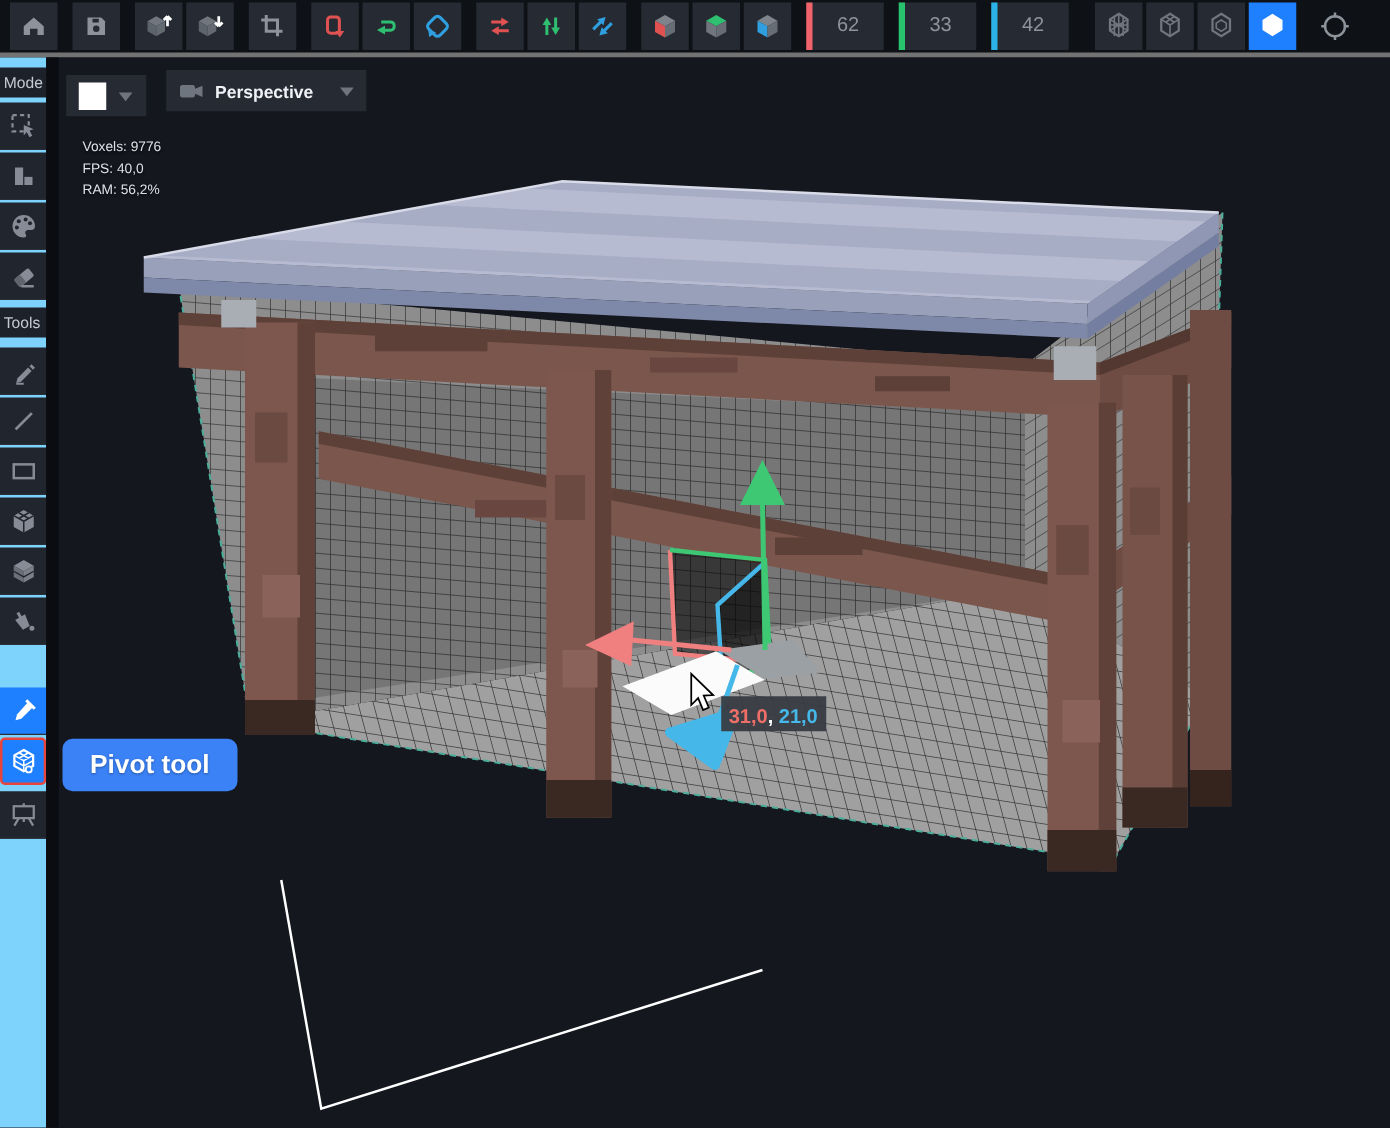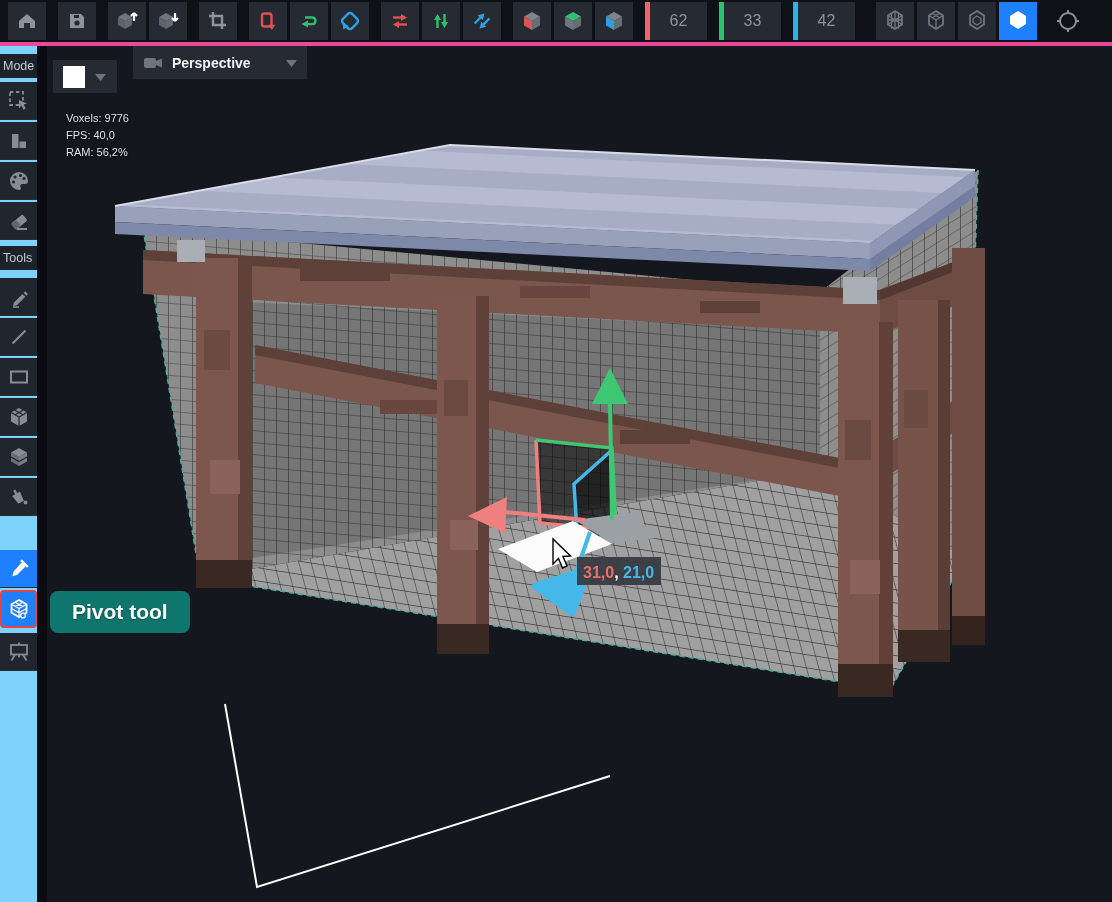--- a/index.html
+++ b/index.html
@@ -1,20 +1,20 @@
 <!DOCTYPE html>
 <html><head>
 <meta charset="utf-8">
 <style>
   html,body{margin:0;padding:0;background:#14171e;width:1112px;height:902px;overflow:hidden;
     font-family:"Liberation Sans",sans-serif;-webkit-font-smoothing:antialiased;}
   *{box-sizing:border-box;}
   
   .toolbar{position:absolute;left:0;top:0;width:1112px;height:46px;background:#0e1116;
-    border-bottom:4px solid #ec4899;display:flex;align-items:flex-start;padding:2px 0 0 8px;}
+    border-bottom:4px solid #737373;display:flex;align-items:flex-start;padding:2px 0 0 8px;}
   .tb-btn{width:38px;height:38px;background:#262b33;display:flex;align-items:center;justify-content:center;
     margin-right:3px;flex:none;}
   .tb-btn.active{background:#1f80ff;}
   .tb-gap{width:9px;flex:none;}
   .dim-btn{width:62px;height:38px;background:#262b33;display:flex;align-items:center;margin-right:3px;flex:none;}
   .dim-strip{width:5px;height:38px;flex:none;}
   .dim-val{flex:1;text-align:center;color:#8d939b;font-size:16px;}
   
   .sidebar{position:absolute;left:0;top:46px;width:37px;height:856px;background:#7dd3fc;}
   .side-label{position:absolute;left:0;width:37px;height:24px;background:#1d212a;color:#c6cad2;
@@ -27,21 +27,21 @@
   .viewport{position:absolute;left:37px;top:46px;width:1075px;height:856px;background:#14171e;}
   .vp-strip{position:absolute;left:0;top:0;width:10px;height:856px;background:#0a0c11;}
   .scene{position:absolute;left:0;top:0;width:1075px;height:856px;}
   .overlay-btn{position:absolute;height:33px;background:#262b33;display:flex;align-items:center;
     padding:0 10px;color:#e8eaee;}
   .swatch{width:22px;height:22px;background:#ffffff;flex:none;}
   .caret{margin-left:10px;flex:none;}
   .persp-label{font-size:14px;font-weight:bold;margin-left:9px;color:#f0f2f5;}
   .stats{position:absolute;left:29px;top:64px;color:#dfe1e6;font-size:11px;line-height:17px;
     text-shadow:0 1px 2px rgba(0,0,0,.7);}
-  .tooltip{position:absolute;left:13px;top:545px;background:#0f766e;color:#ffffff;font-size:21px;
+  .tooltip{position:absolute;left:13px;top:545px;background:#3b82f6;color:#ffffff;font-size:21px;
     font-weight:bold;padding:9px 22px;border-radius:8px;text-shadow:0 1px 2px rgba(0,0,0,.35);z-index:5;}
   svg text{font-family:"Liberation Sans",sans-serif;}
 </style>
 </head>
 <body>
 
 <div class="toolbar">
   <div class="tb-btn">
     <svg width="22" height="22">
         <path d="M3 11 L11 4 L19 11 v7 h-5 v-5 h-6 v5 H3 z" fill="#8d939b"></path>
@@ -420,21 +420,21 @@
 
     <polyline points="225,704 257,887 610,776" fill="none" stroke="#ffffff" stroke-width="2"></polyline>
   </svg>
 
   <div class="overlay-btn" style="left:16px;top:14px;width:64px;">
     <div class="swatch"></div>
     <svg class="caret" width="11" height="8">
         <polygon points="0,1 11,1 5.5,8" fill="#6f757e"></polygon>
       </svg>
   </div>
-  <div class="overlay-btn" style="left:96px;top:0;width:174px;">
+  <div class="overlay-btn" style="left:96px;top:10px;width:160px;">
     <svg width="20" height="16">
         <rect x="1" y="3" width="12" height="10" rx="2" fill="#6f757e"></rect>
         <polygon points="13,6 19,3.5 19,12.5 13,10" fill="#6f757e"></polygon>
       </svg>
     <span class="persp-label">Perspective</span>
     <svg class="caret" width="11" height="8" style="margin-left:auto;">
         <polygon points="0,1 11,1 5.5,8" fill="#6f757e"></polygon>
       </svg>
   </div>
 

